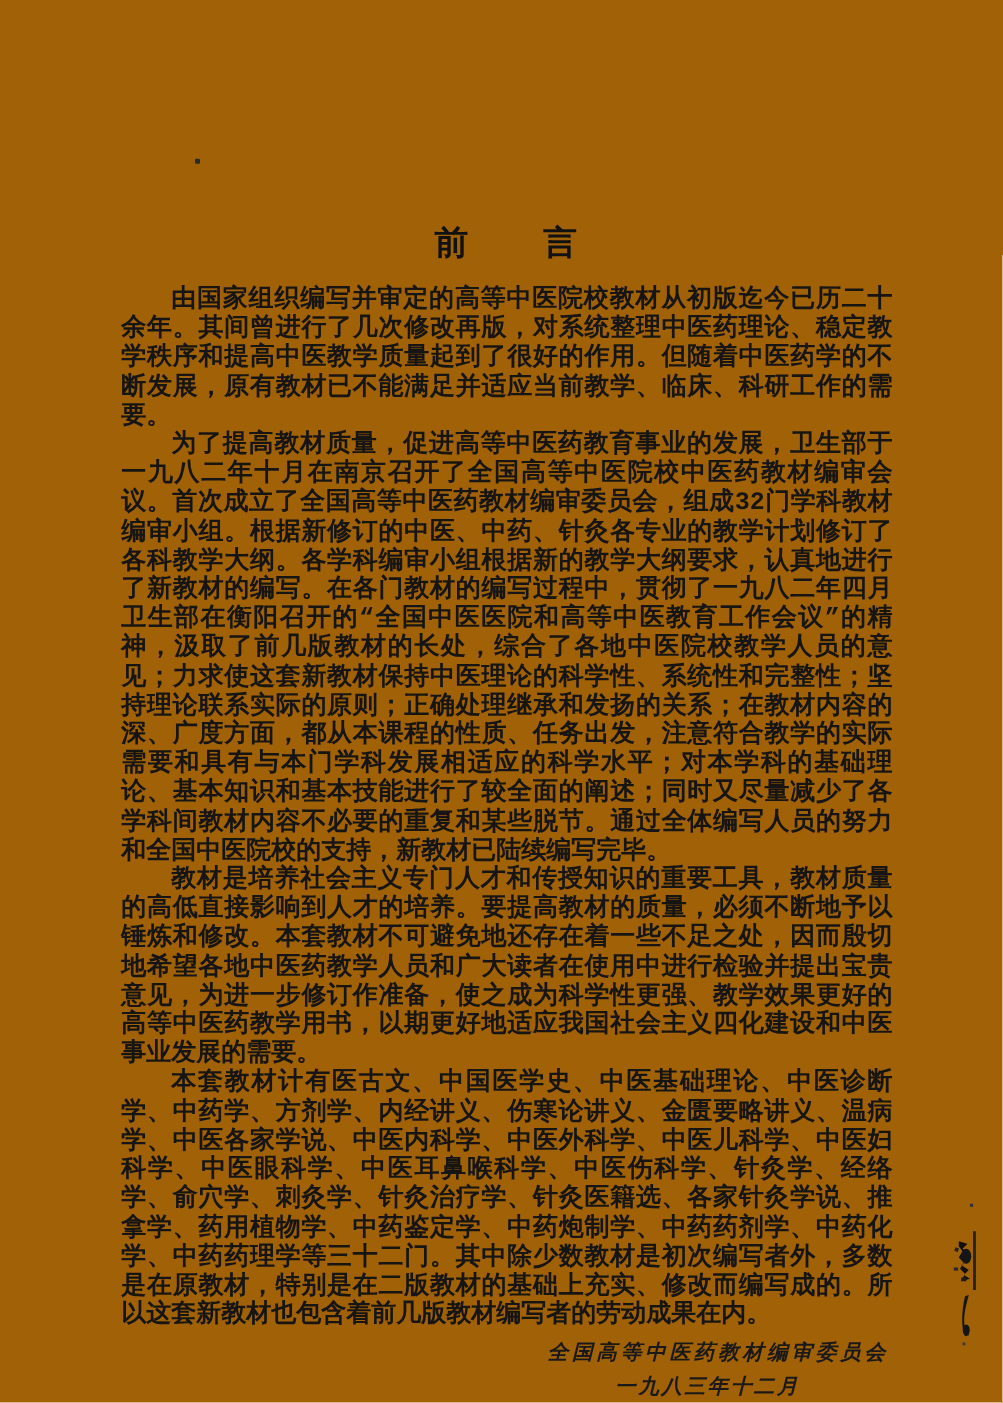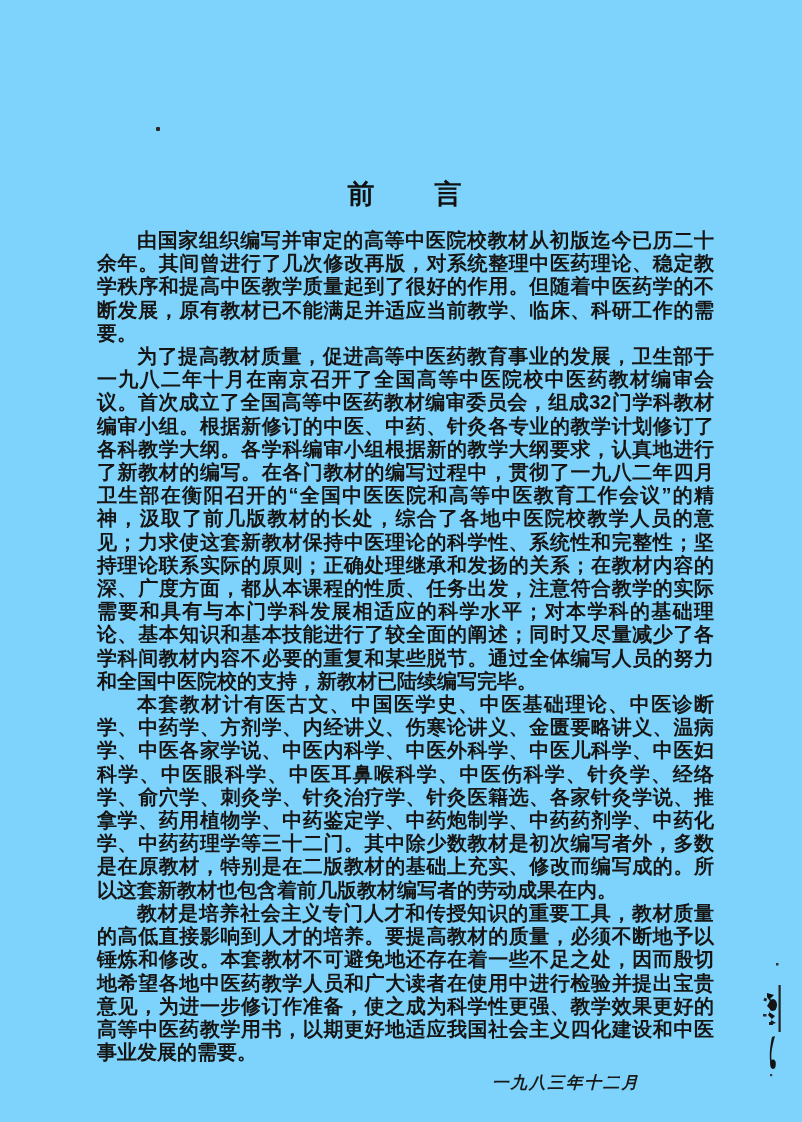--- a/index.html
+++ b/index.html
@@ -1,23 +1,23 @@
 <!DOCTYPE html>
 <html><head>
 <meta charset="utf-8">
 <style>
   html, body { margin: 0; padding: 0; background: #ffffff; }
 
   .page {
     position: relative;
     width: 802px;
     height: 1122px;
-    background: #7dd3fc;
+    background: #a16207;
     overflow: hidden;
-    font-family: Liberation Sans, sans-serif;
+    font-family: Liberation Mono, monospace;
   }
 
   .content {
     position: absolute;
     left: 97px;
     top: 176px;
     width: 617px;
     color: #151413;
   }
 
@@ -91,25 +91,26 @@
 
   <div class="ink-speck"></div>
 
   <div class="content">
     <h1 class="doc-title">前　　言</h1>
 
     <p class="para">由国家组织编写并审定的高等中医院校教材从初版迄今已历二十余年。其间曾进行了几次修改再版，对系统整理中医药理论、稳定教学秩序和提高中医教学质量起到了很好的作用。但随着中医药学的不断发展，原有教材已不能满足并适应当前教学、临床、科研工作的需要。</p>
 
     <p class="para">为了提高教材质量，促进高等中医药教育事业的发展，卫生部于一九八二年十月在南京召开了全国高等中医院校中医药教材编审会议。首次成立了全国高等中医药教材编审委员会，组成32门学科教材编审小组。根据新修订的中医、中药、针灸各专业的教学计划修订了各科教学大纲。各学科编审小组根据新的教学大纲要求，认真地进行了新教材的编写。在各门教材的编写过程中，贯彻了一九八二年四月卫生部在衡阳召开的“全国中医医院和高等中医教育工作会议”的精神，汲取了前几版教材的长处，综合了各地中医院校教学人员的意见；力求使这套新教材保持中医理论的科学性、系统性和完整性；坚持理论联系实际的原则；正确处理继承和发扬的关系；在教材内容的深、广度方面，都从本课程的性质、任务出发，注意符合教学的实际需要和具有与本门学科发展相适应的科学水平；对本学科的基础理论、基本知识和基本技能进行了较全面的阐述；同时又尽量减少了各学科间教材内容不必要的重复和某些脱节。通过全体编写人员的努力和全国中医院校的支持，新教材已陆续编写完毕。</p>
 
+    <p class="para">教材是培养社会主义专门人才和传授知识的重要工具，教材质量的高低直接影响到人才的培养。要提高教材的质量，必须不断地予以锤炼和修改。本套教材不可避免地还存在着一些不足之处，因而殷切地希望各地中医药教学人员和广大读者在使用中进行检验并提出宝贵意见，为进一步修订作准备，使之成为科学性更强、教学效果更好的高等中医药教学用书，以期更好地适应我国社会主义四化建设和中医事业发展的需要。</p>
+
     <p class="para">本套教材计有医古文、中国医学史、中医基础理论、中医诊断学、中药学、方剂学、内经讲义、伤寒论讲义、金匮要略讲义、温病学、中医各家学说、中医内科学、中医外科学、中医儿科学、中医妇科学、中医眼科学、中医耳鼻喉科学、中医伤科学、针灸学、经络学、俞穴学、刺灸学、针灸治疗学、针灸医籍选、各家针灸学说、推拿学、药用植物学、中药鉴定学、中药炮制学、中药药剂学、中药化学、中药药理学等三十二门。其中除少数教材是初次编写者外，多数是在原教材，特别是在二版教材的基础上充实、修改而编写成的。所以这套新教材也包含着前几版教材编写者的劳动成果在内。</p>
 
-    <p class="para">教材是培养社会主义专门人才和传授知识的重要工具，教材质量的高低直接影响到人才的培养。要提高教材的质量，必须不断地予以锤炼和修改。本套教材不可避免地还存在着一些不足之处，因而殷切地希望各地中医药教学人员和广大读者在使用中进行检验并提出宝贵意见，为进一步修订作准备，使之成为科学性更强、教学效果更好的高等中医药教学用书，以期更好地适应我国社会主义四化建设和中医事业发展的需要。</p>
-
     <div class="signature">
+      <div class="sig-org">全国高等中医药教材编审委员会</div>
       <div class="sig-date">一九八三年十二月</div>
     </div>
   </div>
 
   <svg class="ink-smudge" viewBox="0 0 42 130" xmlns="http://www.w3.org/2000/svg">
 
     <rect x="28" y="5" width="2.5" height="2.5" fill="#333"></rect>
 
     <rect x="30.5" y="27" width="2.2" height="47" fill="#222"></rect>
 

